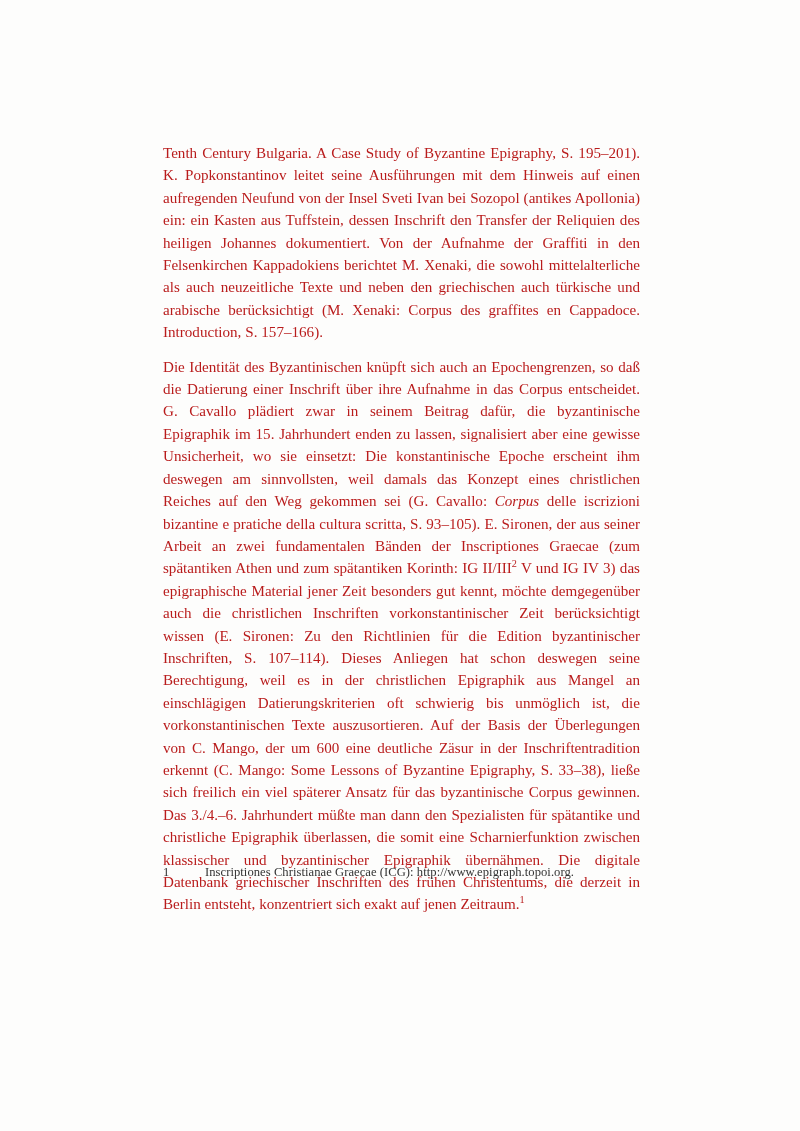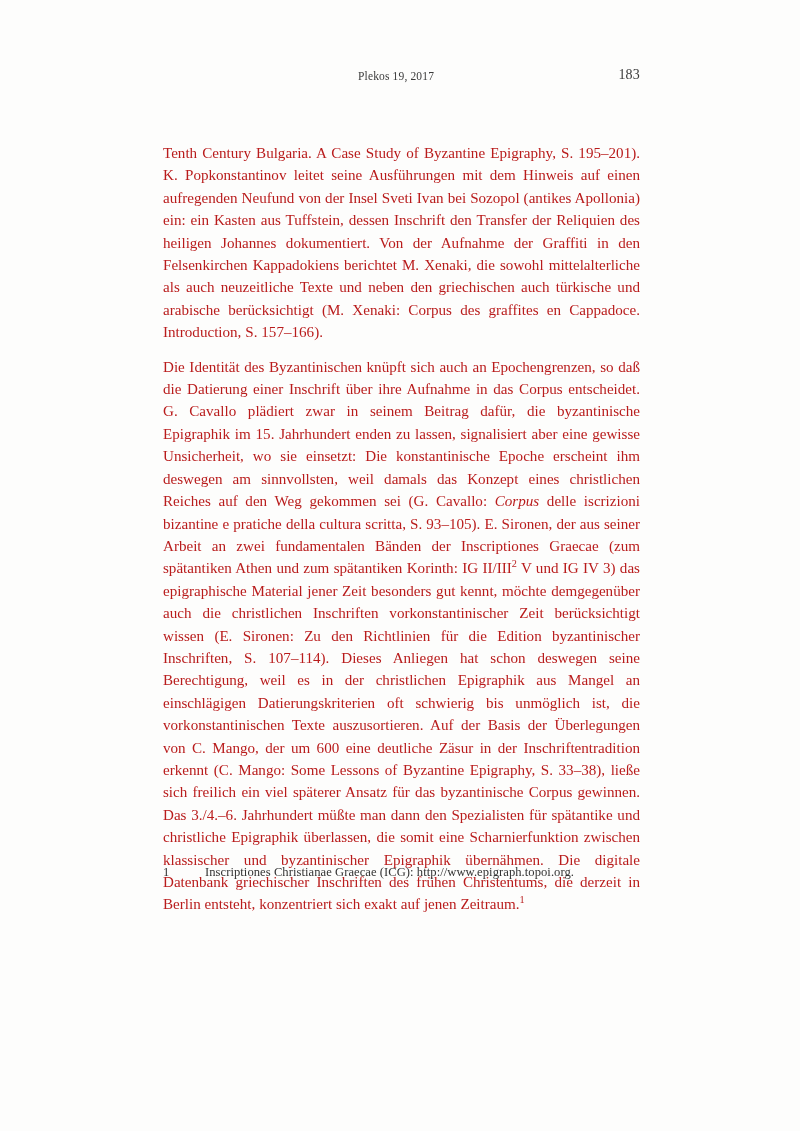--- a/index.html
+++ b/index.html
@@ -113,24 +113,20 @@
   }
   .footnote .fn-text {
     letter-spacing: 0.05px;
   }
 </style>
 </head>
 <body>
 
 <div class="page">
 
-  <div class="running-head">
-    <span class="rh-title">Plekos 19, 2017</span>
-    <span class="rh-folio">183</span>
-  </div>
 
   <div class="textblock">
     <p class="para">Tenth Century Bulgaria. A Case Study of Byzantine Epigraphy, S. 195–201). K. Popkonstantinov leitet seine Ausführungen mit dem Hinweis auf einen aufregenden Neufund von der Insel Sveti Ivan bei Sozopol (antikes Apollonia) ein: ein Kasten aus Tuffstein, dessen Inschrift den Transfer der Reliquien des heiligen Johannes dokumentiert. Von der Aufnahme der Graffiti in den Felsenkirchen Kappadokiens berichtet M. Xenaki, die sowohl mittelalterliche als auch neuzeitliche Texte und neben den griechischen auch türkische und arabische berücksichtigt (M. Xenaki: Corpus des graffites en Cappadoce. Introduction, S. 157–166).</p>
     <p class="para">Die Identität des Byzantinischen knüpft sich auch an Epochengrenzen, so daß die Datierung einer Inschrift über ihre Aufnahme in das Corpus entscheidet. G. Cavallo plädiert zwar in seinem Beitrag dafür, die byzantinische Epigraphik im 15. Jahrhundert enden zu lassen, signalisiert aber eine gewisse Unsicherheit, wo sie einsetzt: Die konstantinische Epoche erscheint ihm deswegen am sinnvollsten, weil damals das Konzept eines christlichen Reiches auf den Weg gekommen sei (G. Cavallo: <span class="it">Corpus</span> delle iscrizioni bizantine e pratiche della cultura scritta, S. 93–105). E. Sironen, der aus seiner Arbeit an zwei fundamentalen Bänden der Inscriptiones Graecae (zum spätantiken Athen und zum spätantiken Korinth: IG II/III<sup class="sup-num">2</sup> V und IG IV 3) das epigraphische Material jener Zeit besonders gut kennt, möchte demgegenüber auch die christlichen Inschriften vorkonstantinischer Zeit berücksichtigt wissen (E. Sironen: Zu den Richtlinien für die Edition byzantinischer Inschriften, S. 107–114). Dieses Anliegen hat schon deswegen seine Berechtigung, weil es in der christlichen Epigraphik aus Mangel an einschlägigen Datierungskriterien oft schwierig bis unmöglich ist, die vorkonstantinischen Texte auszusortieren. Auf der Basis der Überlegungen von C. Mango, der um 600 eine deutliche Zäsur in der Inschriftentradition erkennt (C. Mango: Some Lessons of Byzantine Epigraphy, S. 33–38), ließe sich freilich ein viel späterer Ansatz für das byzantinische Corpus gewinnen. Das 3./4.–6. Jahrhundert müßte man dann den Spezialisten für spätantike und christliche Epigraphik überlassen, die somit eine Scharnierfunktion zwischen klassischer und byzantinischer Epigraphik übernähmen. Die digitale Datenbank griechischer Inschriften des frühen Christentums, die derzeit in Berlin entsteht, konzentriert sich exakt auf jenen Zeitraum.<sup class="fn-ref">1</sup></p>
   </div>
 
   <div class="footnotes">
     <div class="footnote">
       <span class="fn-num">1</span>
       <span class="fn-text">Inscriptiones Christianae Graecae (ICG): http://www.epigraph.topoi.org.</span>

